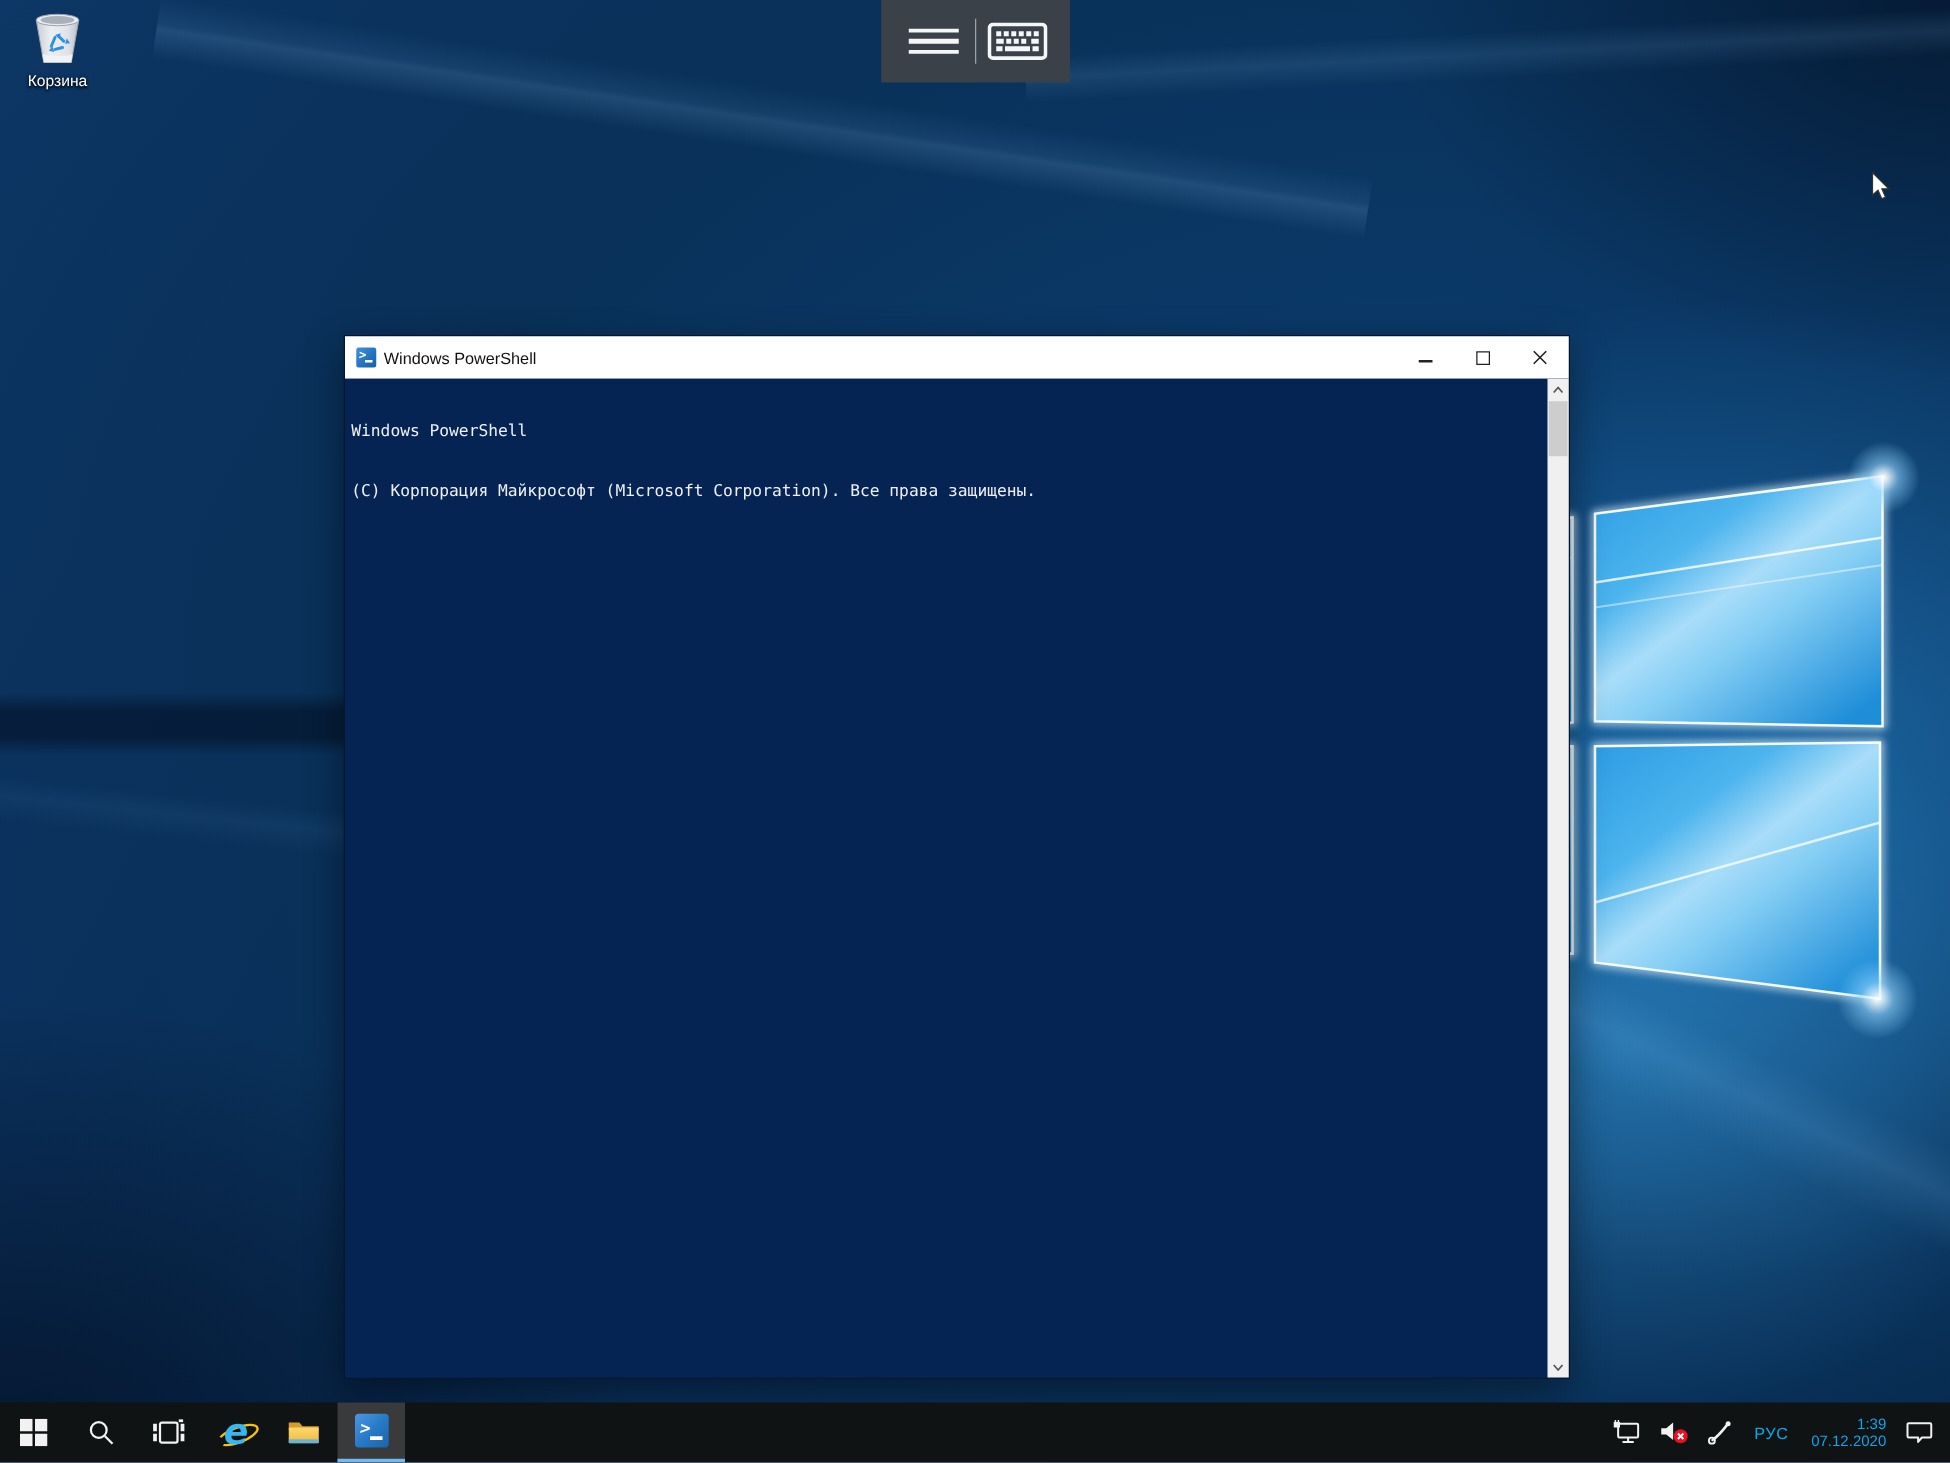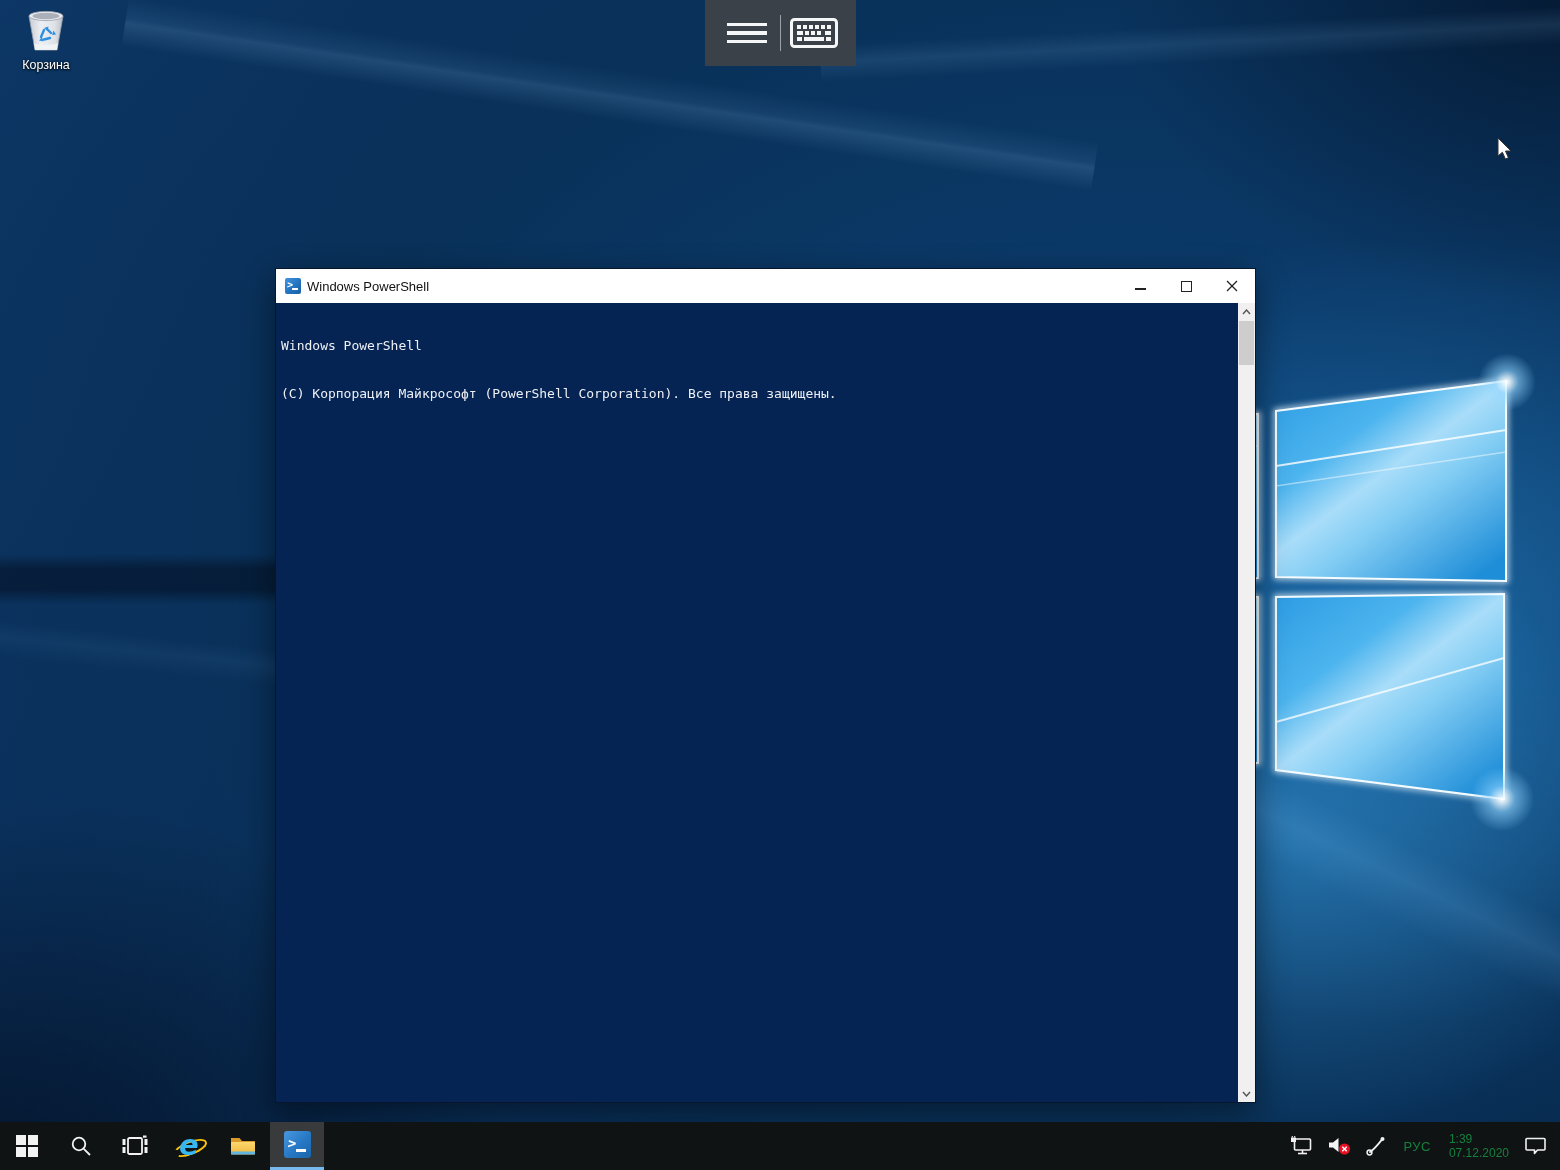--- a/index.html
+++ b/index.html
@@ -74,24 +74,24 @@
   .sb-up{top:0;} .sb-down{bottom:0;}
   .sb-thumb{position:absolute;left:1px;top:18px;width:15px;height:44px;background:#cdcdcd;cursor:pointer;}
 
   
   .taskbar{position:absolute;left:0;bottom:0;width:1560px;height:48px;background:#101314;
     display:flex;align-items:stretch;z-index:50;}
   .tb-left{display:flex;align-items:stretch;}
   .tb-btn{width:54px;display:flex;align-items:center;justify-content:center;cursor:pointer;position:relative;box-sizing:border-box;}
   .tb-btn.active{background:rgba(255,255,255,.17);border-bottom:3px solid #76b9ed;}
   .tb-spacer{flex:1 1 auto;}
-  .tray{display:flex;align-items:center;gap:9px;padding-right:10px;color:#15803d;}
+  .tray{display:flex;align-items:center;gap:9px;padding-right:10px;color:#0ea5e9;}
   .tray-item{display:flex;align-items:center;justify-content:center;cursor:pointer;padding:0 2px;}
   .tray-lang{font-size:13px;letter-spacing:.5px;padding:0 5px;}
-  .tray-clock{text-align:left;font-size:12px;line-height:14px;padding:0 4px;}
+  .tray-clock{text-align:right;font-size:12px;line-height:14px;padding:0 4px;}
   .ps-tile{width:27px;height:27px;border-radius:3px;position:relative;
     background:linear-gradient(135deg,#4a97e0 0%,#2678c4 55%,#1b63a8 100%);}
   .ps-tile .chev{position:absolute;left:4px;top:4px;color:#fff;font-size:14px;font-weight:bold;font-family:"DejaVu Sans Mono",monospace;transform:skewX(-8deg);}
   .ps-tile .us{position:absolute;left:12px;top:18px;width:10px;height:2.5px;background:#fff;}
   .ie-wrap{position:relative;width:32px;height:32px;}
   .ie-e{position:absolute;left:6px;top:-2px;font-family:"DejaVu Sans",sans-serif;font-style:italic;font-weight:bold;font-size:29px;color:#38b6f0;}
   .ie-ring{position:absolute;left:0px;top:11px;width:31px;height:10px;border:2px solid #f8c20a;border-radius:50%;transform:rotate(-21deg);border-left-color:transparent;}
 </style>
 </head>
 <body>
@@ -221,21 +221,21 @@
       <div class="win-btn">
         <svg width="12" height="12" viewBox="0 0 12 12">
           <line x1="1" y1="1" x2="11" y2="11" stroke="#222" stroke-width="1.3"></line>
           <line x1="11" y1="1" x2="1" y2="11" stroke="#222" stroke-width="1.3"></line>
         </svg>
       </div>
     </div>
     <div class="console-wrap">
       <div class="console">
         <div class="console-line">Windows PowerShell</div>
-        <div class="console-line">(C) Корпорация Майкрософт (PowerShell Corporation). Все права защищены.</div>
+        <div class="console-line">(C) Корпорация Майкрософт (Microsoft Corporation). Все права защищены.</div>
         <div class="console-line"></div>
       </div>
       <div class="scrollbar">
         <div class="sb-arrow sb-up">
           <svg width="9" height="6" viewBox="0 0 9 6">
               <polyline points="1,5 4.5,1 8,5" fill="none" stroke="#555" stroke-width="1.4"></polyline>
             </svg>
         </div>
         <div class="sb-thumb"></div>
         <div class="sb-arrow sb-down">

